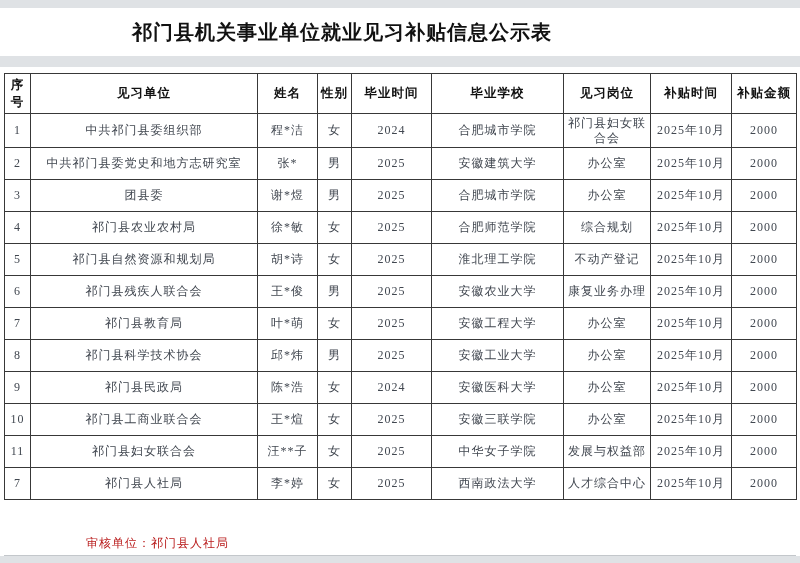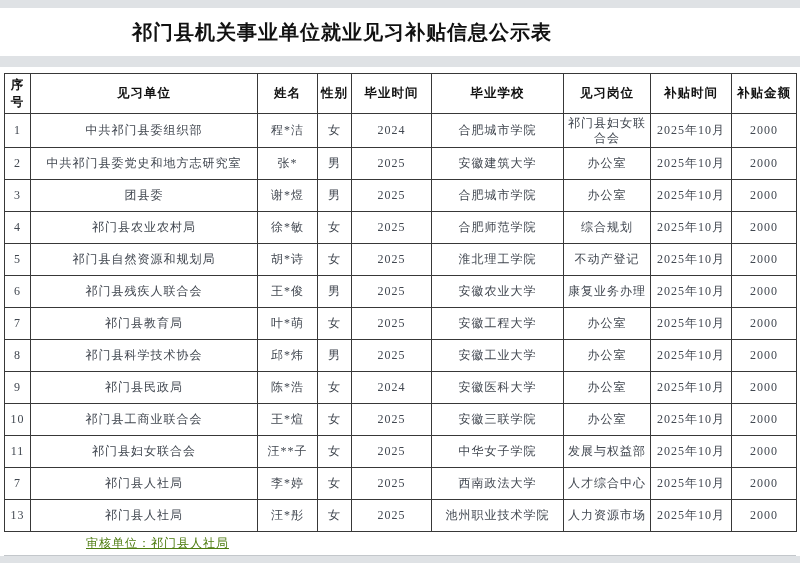--- a/index.html
+++ b/index.html
@@ -42,21 +42,21 @@
   }
   thead tr{height:40px;margin-left:18px;}
   tbody tr{height:32px;}
   tbody tr:first-child{height:34px;}
   .footer-row{
     position:absolute;left:4px;top:531px;width:792px;height:24px;
     border-bottom:1px solid #c3c7cb;
   }
   .footer-row span{
     position:absolute;top:0;height:27px;line-height:24px;
-    font-size:12px;color:#4d7c0f;letter-spacing:1px;white-space:nowrap;text-decoration:underline;
+    font-size:12px;color:#b91c1c;letter-spacing:1px;white-space:nowrap;
   }
   .audit-label{left:82px;}
   .phone-label{left:512px;}
 </style>
 </head>
 <body>
 
 <div class="strip strip-top"></div>
 
 <div class="title-band">
@@ -216,31 +216,20 @@
         <td>7</td>
         <td>祁门县人社局</td>
         <td>李*婷</td>
         <td>女</td>
         <td>2025</td>
         <td>西南政法大学</td>
         <td>人才综合中心</td>
         <td>2025年10月</td>
         <td>2000</td>
       </tr>
-      <tr>
-        <td>13</td>
-        <td>祁门县人社局</td>
-        <td>汪*彤</td>
-        <td>女</td>
-        <td>2025</td>
-        <td>池州职业技术学院</td>
-        <td>人力资源市场</td>
-        <td>2025年10月</td>
-        <td>2000</td>
-      </tr>
     </tbody>
 </table>
 
 <div class="footer-row">
   <span class="audit-label">审核单位：祁门县人社局</span>
 </div>
 
 <div class="strip strip-bottom"></div>
 
 </body></html>

